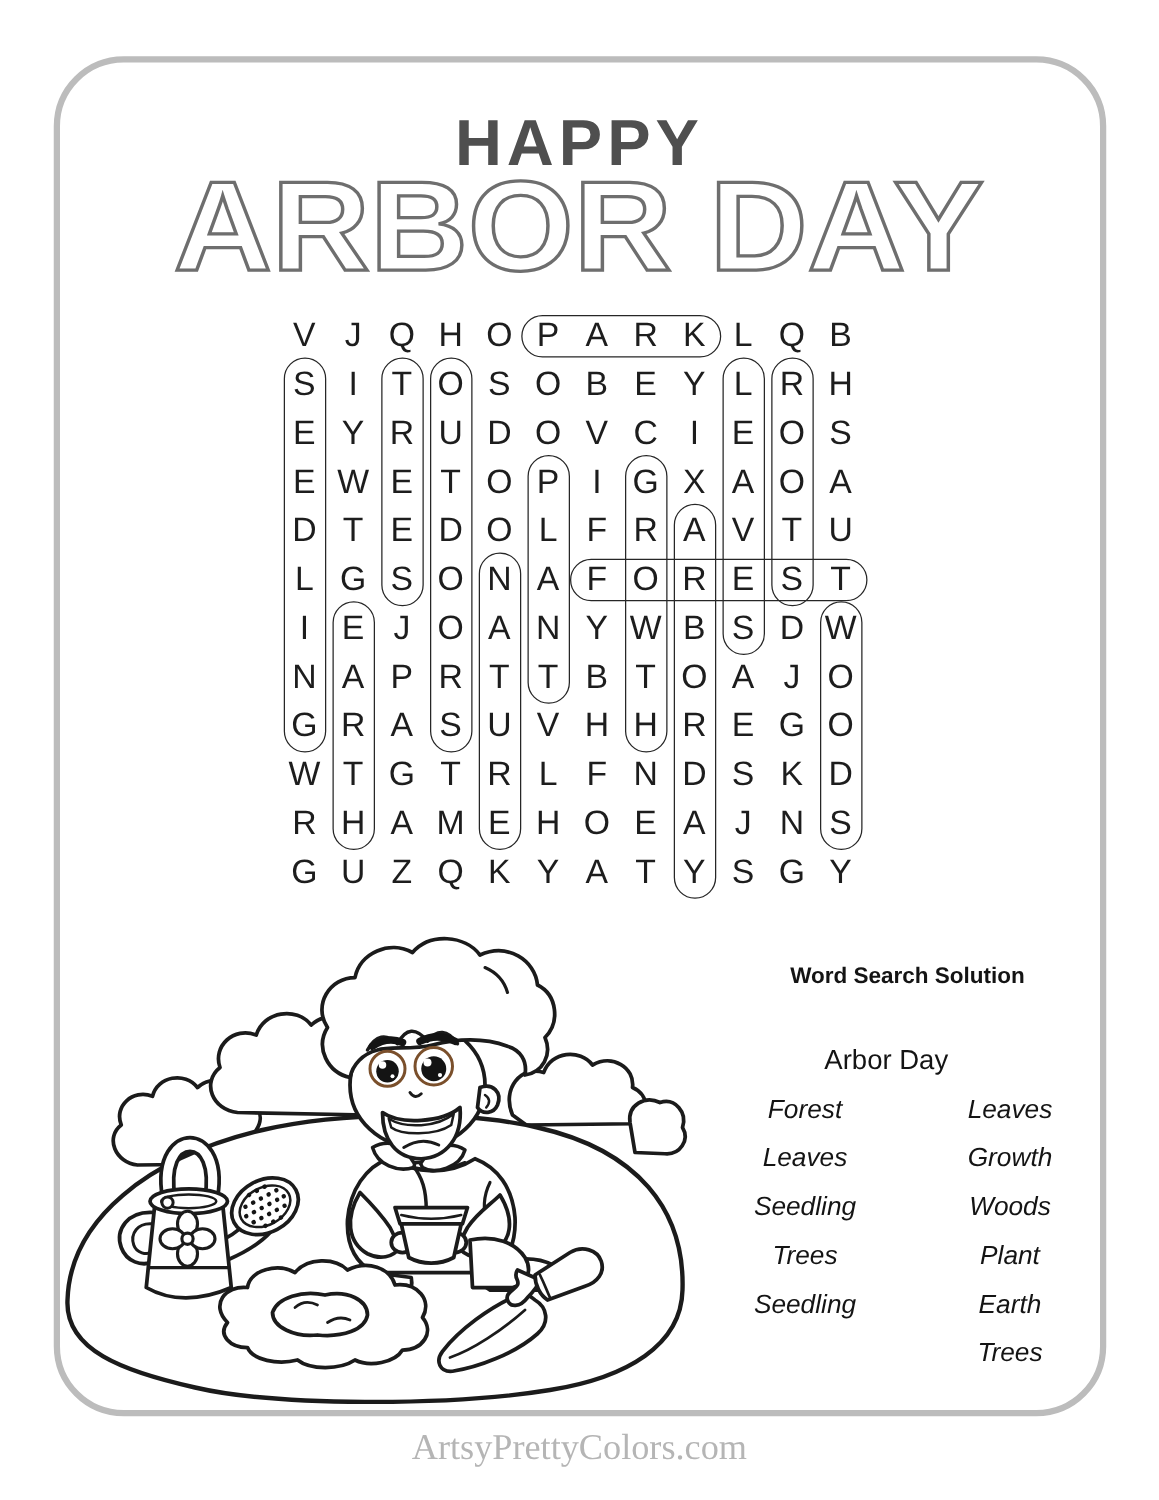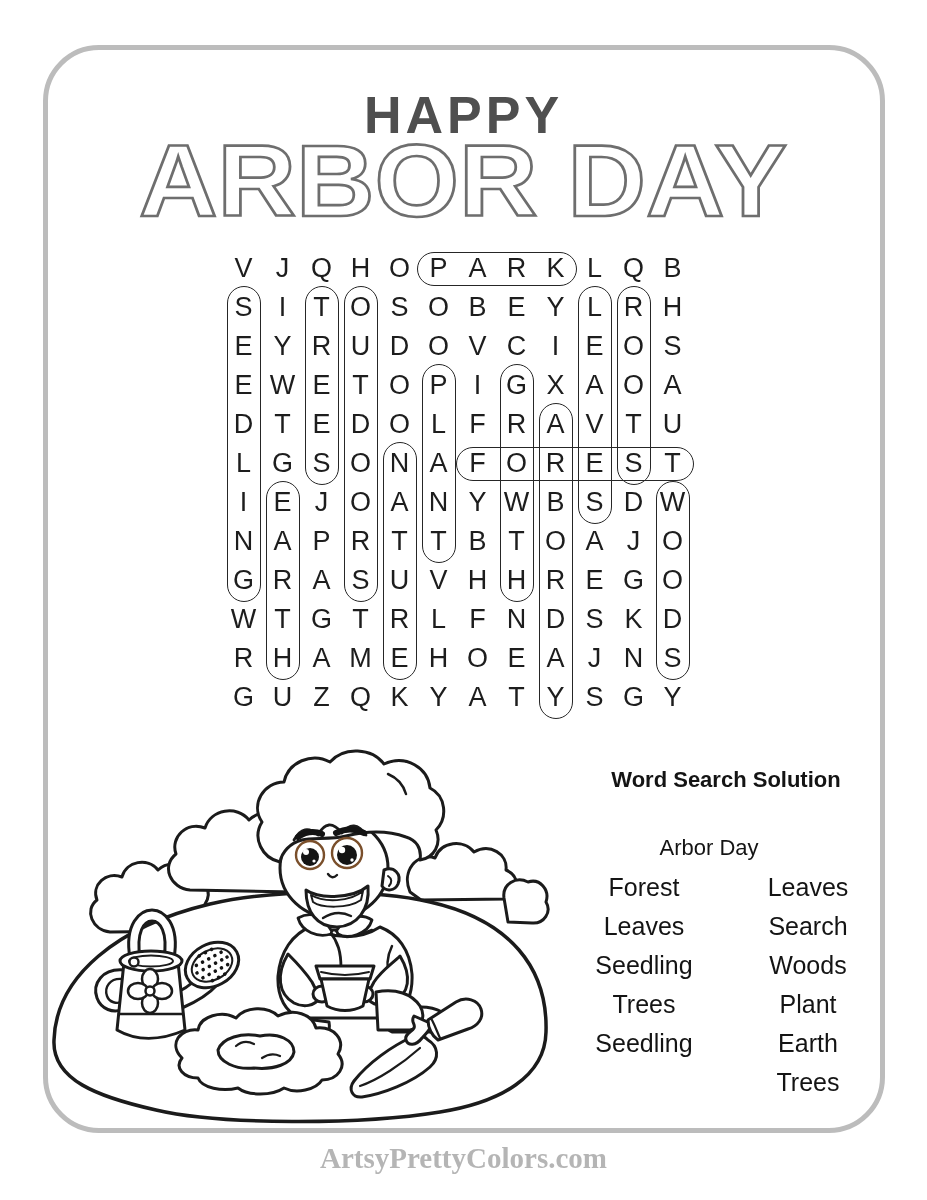--- a/index.html
+++ b/index.html
@@ -28,31 +28,31 @@
   }
   .cell {
     display:flex; align-items:center; justify-content:center;
     font-size:27px; color:#1d1d1d; z-index:2;
   }
   .capsule {
     position:absolute; border:1.5px solid #262626; border-radius:18px;
     background:transparent; z-index:1;
   }
   .solution-panel { position:absolute; left:562px; top:768px; width:328px; color:#141414; }
-  .solution-heading { text-align:center; font-size:22px; line-height:24px; }
+  .solution-heading { text-align:center; font-size:18px; line-height:24px; }
   .solution-featured {
     margin-top:44px; margin-right:34px; text-align:center;
     font-size:22px; line-height:24px;
   }
   .words-grid { margin-top:8px; display:grid; grid-template-columns:1fr 1fr; }
-  .word { height:39px; display:flex; align-items:center; justify-content:center; font-size:25px; }
+  .word { height:39px; display:flex; align-items:center; justify-content:center; font-size:21px;font-style:italic; }
   .illustration { position:absolute; left:40px; top:740px; width:520px; height:400px; }
   .page-footer {
     position:absolute; left:0; top:1142px; width:100%; text-align:center;
-    font-family:"Liberation Serif", serif; font-weight:bold;
+    font-family:"Liberation Serif", serif; font-weight:normal;
     font-size:29px; color:#b5b5b5;
   }
 </style>
 </head>
 <body>
 
 <div class="page">
 
   <div class="frame"></div>
 
@@ -228,21 +228,21 @@
     <div class="words-grid">
       <div>
         <div class="word">Forest</div>
         <div class="word">Leaves</div>
         <div class="word">Seedling</div>
         <div class="word">Trees</div>
         <div class="word">Seedling</div>
       </div>
       <div>
         <div class="word">Leaves</div>
-        <div class="word">Search</div>
+        <div class="word">Growth</div>
         <div class="word">Woods</div>
         <div class="word">Plant</div>
         <div class="word">Earth</div>
         <div class="word">Trees</div>
       </div>
     </div>
   </section>
 
   <svg class="illustration" viewBox="0 0 520 400" stroke="#1b1b1b" fill="#ffffff" stroke-linecap="round" stroke-linejoin="round">
 

